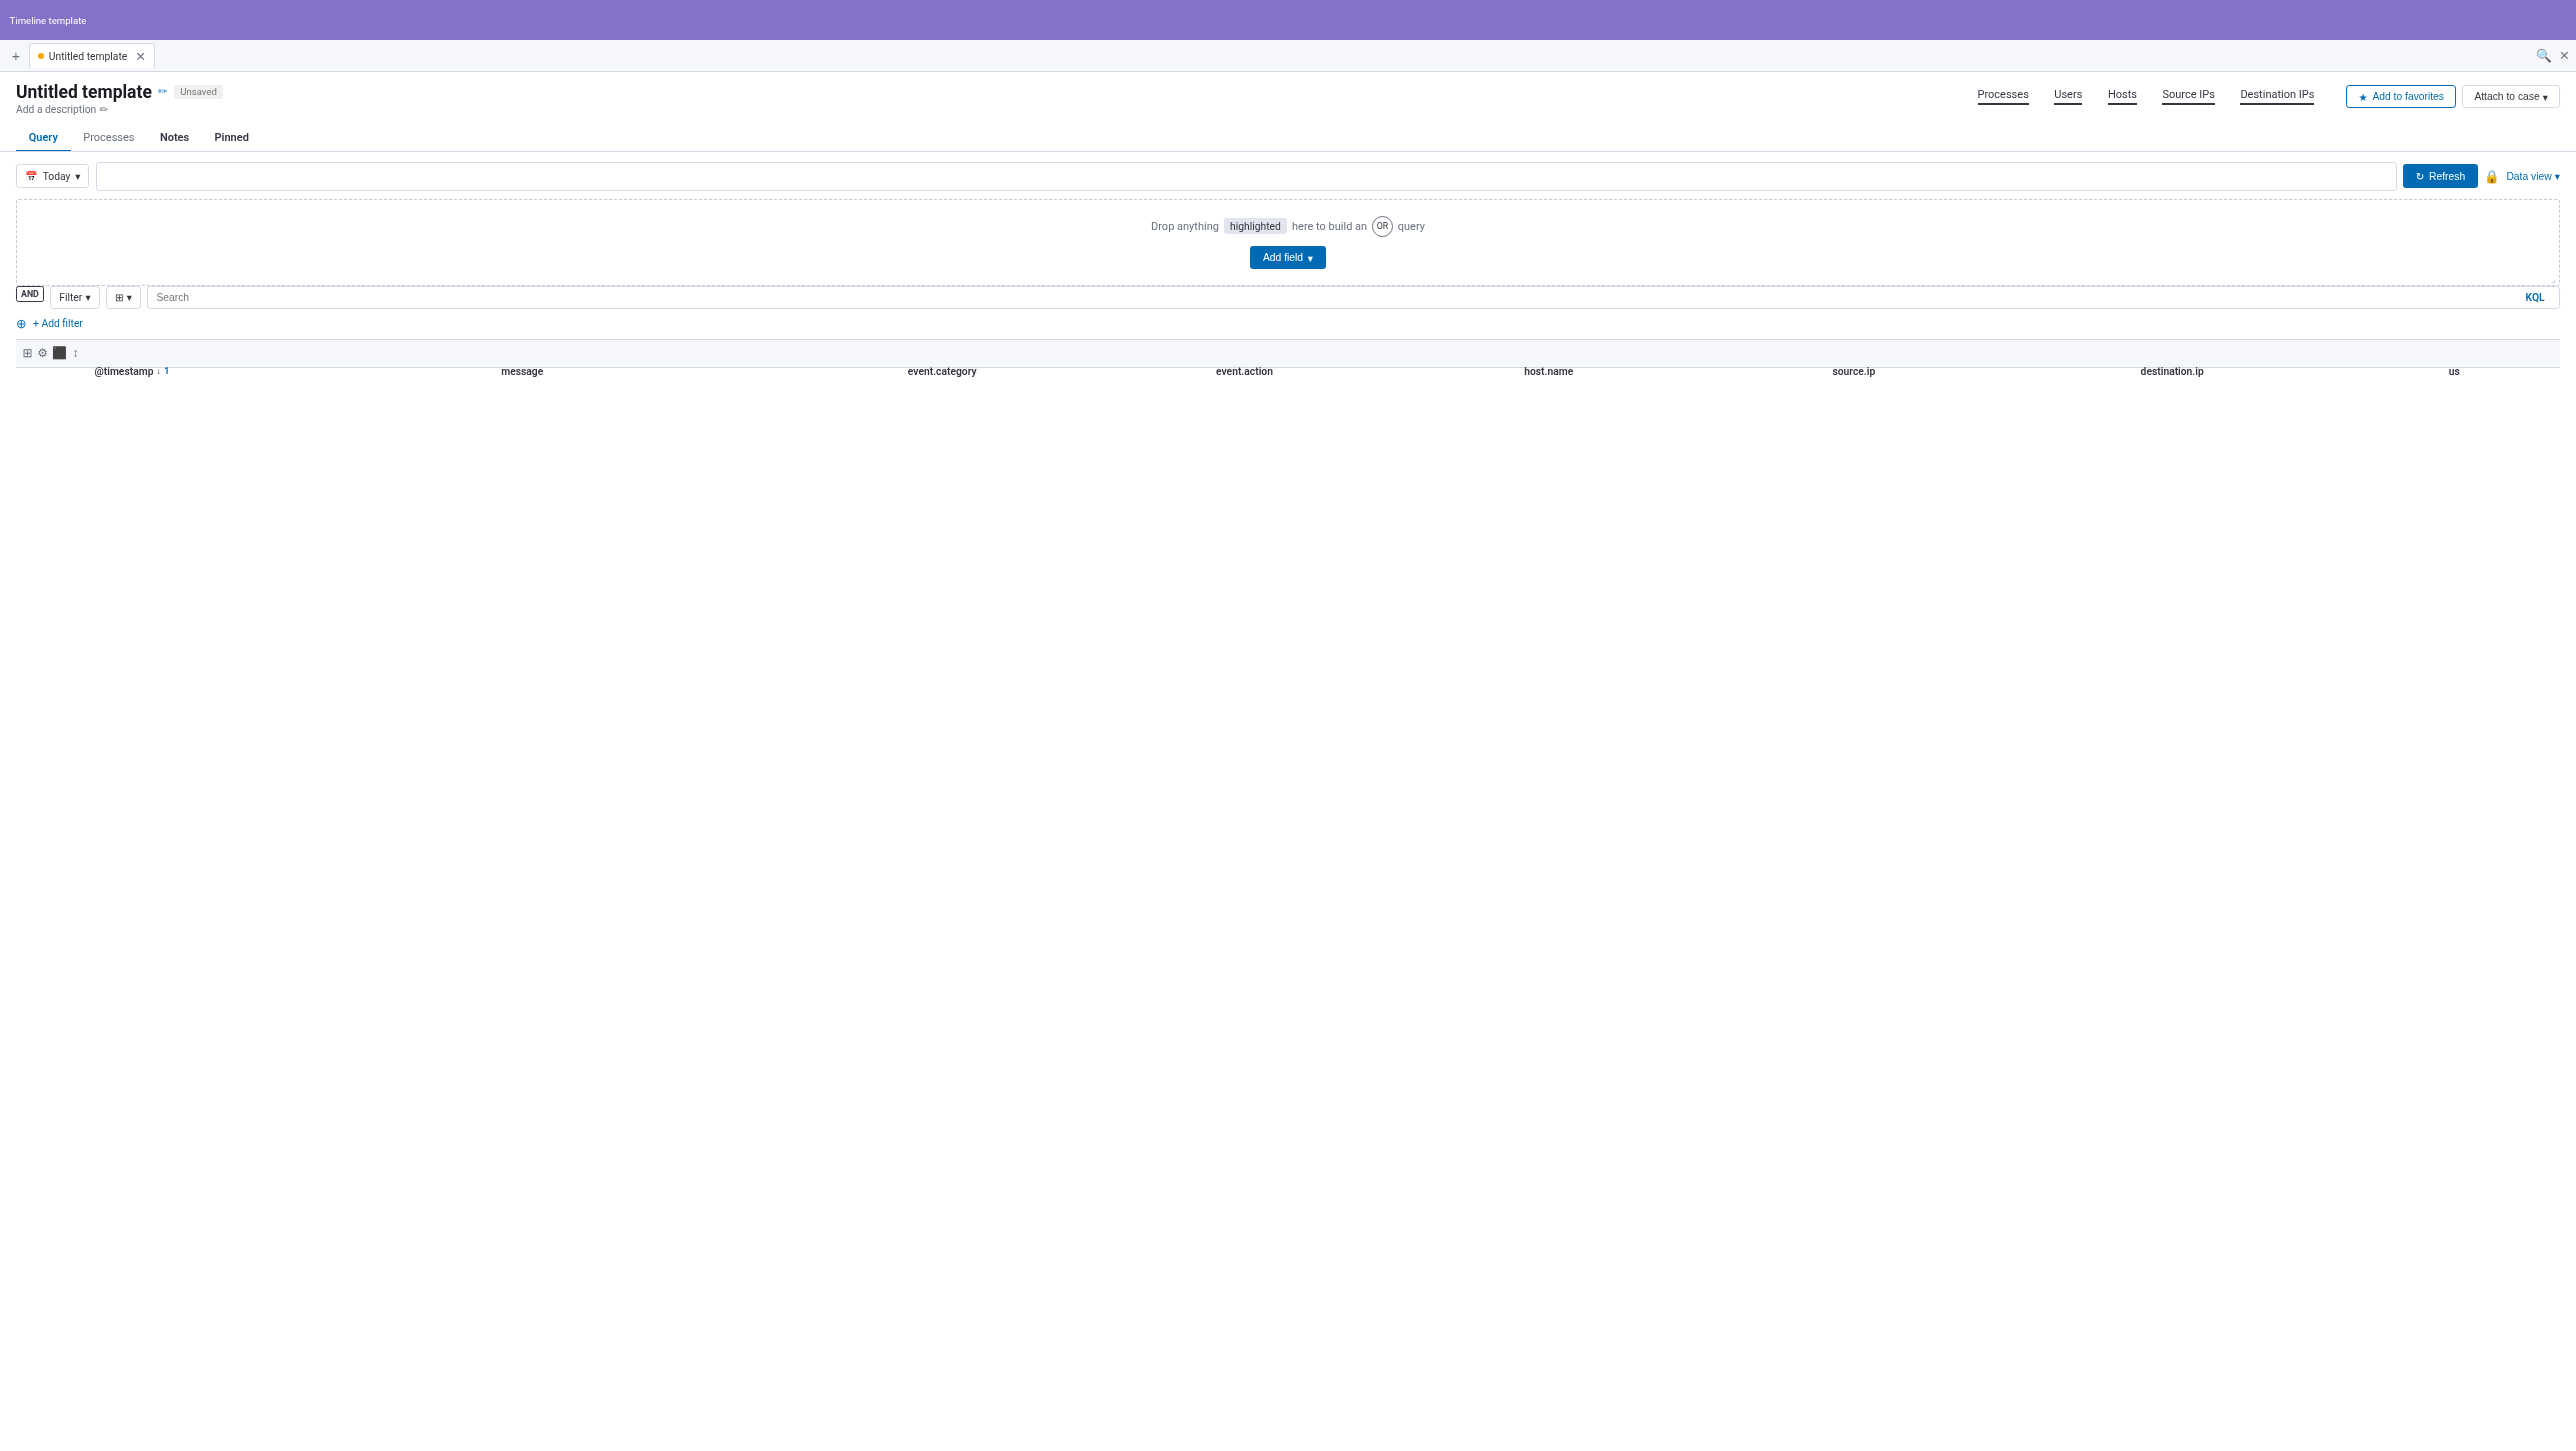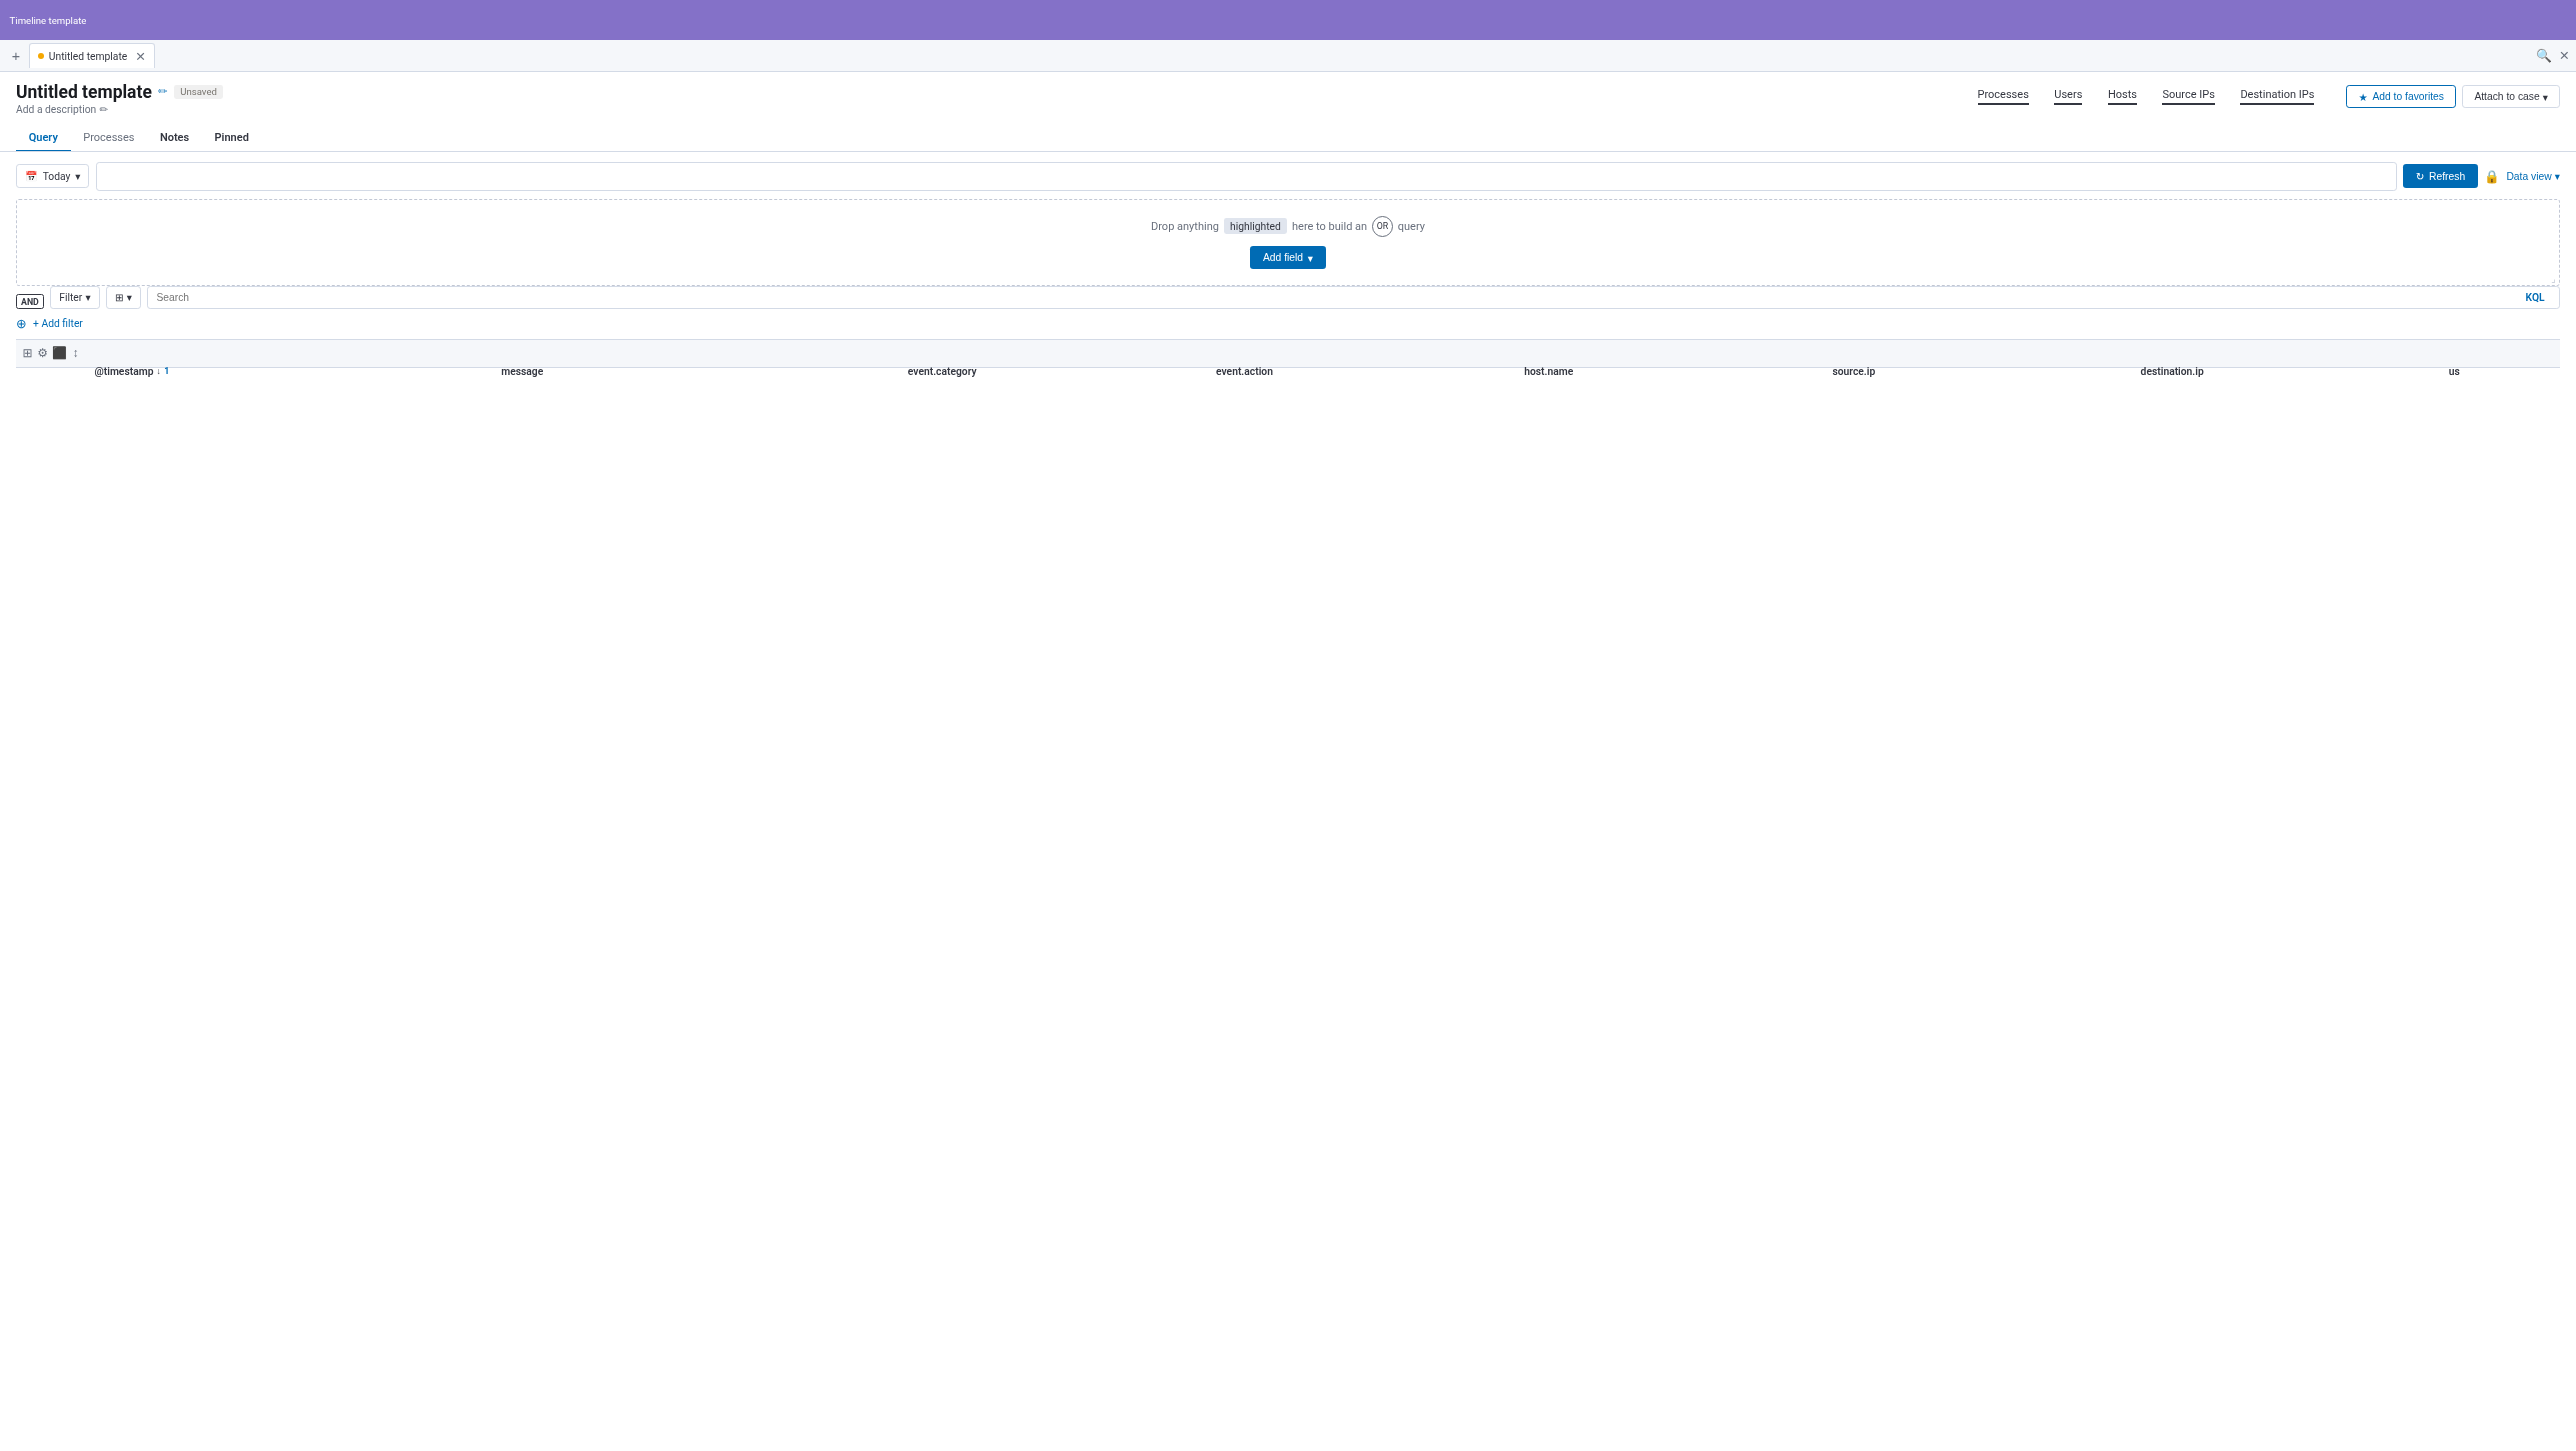--- a/index.html
+++ b/index.html
@@ -179,21 +179,21 @@
       background: #006bb4; color: #fff; border: none; border-radius: 3.2px;
       padding: 5.6px 12.7px; cursor: pointer; font-size: 10.3px; font-weight: 500;
     }
     .resize-handle {
       position: absolute; bottom: 1.6px; right: 3.2px;
       color: #c2c8d5; font-size: 9.6px;
     }
 
     
     .filter-bar {
-      display: flex; align-items: flex-end; gap: 6.4px; margin-bottom: 6.4px;
+      display: flex; align-items: flex-start; gap: 6.4px; margin-bottom: 6.4px;
     }
     .and-badge {
       font-size: 8.8px; font-weight: 700; color: #343741;
       border: 0.8px solid #343741; border-radius: 2.4px;
       padding: 1.6px 4px;
     }
     .filter-dropdown {
       display: flex; align-items: center; gap: 3.2px;
       border: 0.8px solid #d3dae6; border-radius: 3.2px;
       padding: 4px 8px; cursor: pointer; background: #fff; font-size: 10.3px;

